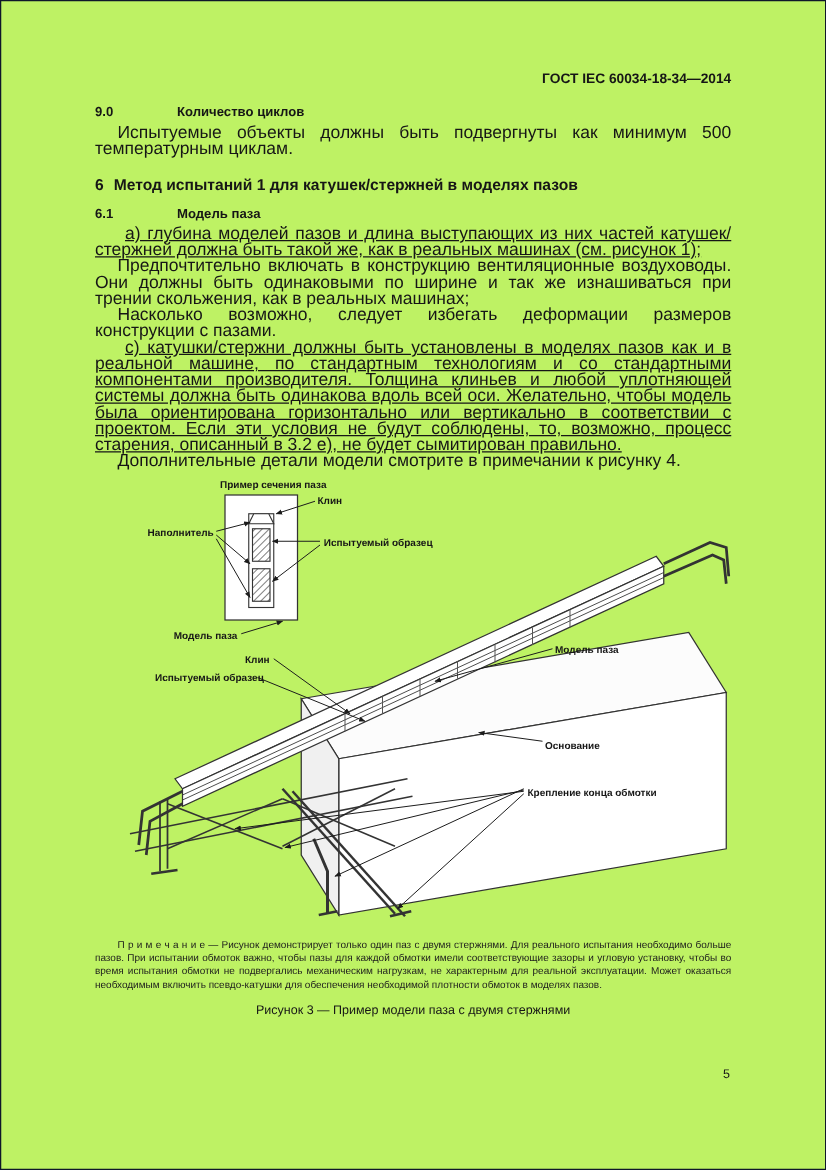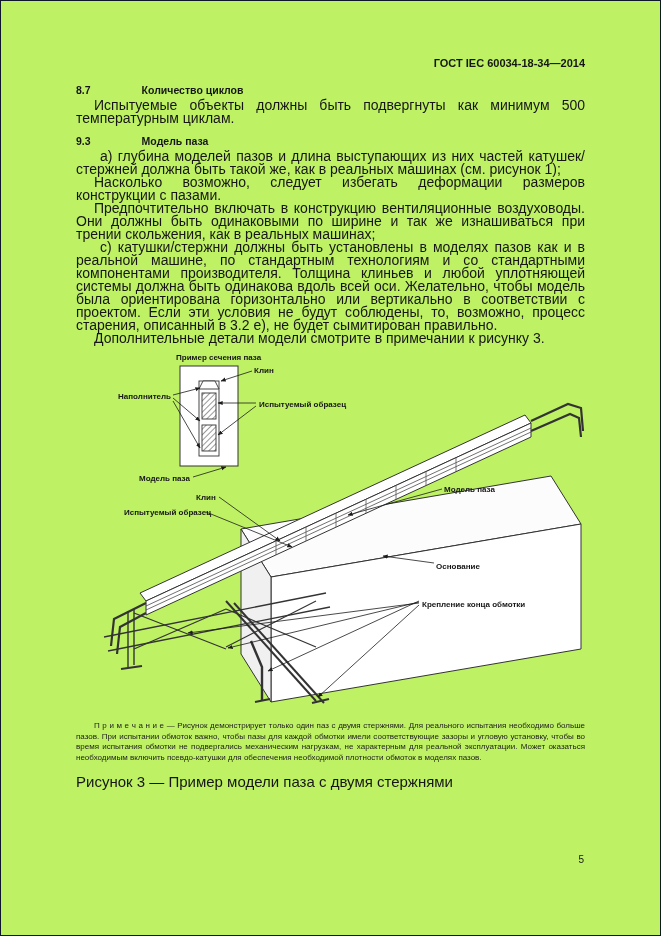--- a/index.html
+++ b/index.html
@@ -27,34 +27,34 @@
   h3.sub { font-size:10.5px; font-weight:bold; margin:10px 0 3px 0; }
   h3.sub .ht { margin-left:7px;padding-left:44px; }
   h2.main { font-size:12.5px; font-weight:bold; margin:16px 0 10px 0; }
   h2.main .ht { margin-left:8px; }
   p.body {
     font-size:14px;
     line-height:13px;
     text-align:justify;
     text-indent:18px;
   }
-  p.item { text-indent:24px; }
+  p.item { text-indent:24px;text-decoration:underline; }
   .figure { margin-top:6px; height:368px; position:relative;font-weight:bold; }
   .figure svg { display:block; }
   p.note {
     font-size:8px;
     line-height:10.5px;
     text-align:justify;
     text-indent:18px;
     margin-top:2px;
     color:#1c1c1c;
   }
   p.caption {
-    font-size:15px;
-    text-align:left;
+    font-size:10px;
+    text-align:center;
     margin-top:10px;
   }
   .page-num {
     position:absolute;
     right:76px;
     bottom:70px;
     font-size:10px;
   }
   svg text {
     font-family:"Liberation Sans", sans-serif;
@@ -62,31 +62,32 @@
     fill:#161616;
   }
 </style>
 </head>
 <body>
 
 <div class="page">
 
   <div class="doc-header">ГОСТ IEC 60034-18-34—2014</div>
 
-  <h3 class="sub"><span>8.7</span><span class="ht">Количество циклов</span></h3>
+  <h3 class="sub"><span>9.0</span><span class="ht">Количество циклов</span></h3>
   <p class="body">Испытуемые объекты должны быть подвергнуты как минимум 500 температурным циклам.</p>
 
+  <h2 class="main"><span>6</span><span class="ht">Метод испытаний 1 для катушек/стержней в моделях пазов</span></h2>
 
-  <h3 class="sub"><span>9.3</span><span class="ht">Модель паза</span></h3>
+  <h3 class="sub"><span>6.1</span><span class="ht">Модель паза</span></h3>
 
   <p class="body item">a) глубина моделей пазов и длина выступающих из них частей катушек/стержней должна быть такой же, как в реальных машинах (см. рисунок 1);</p>
+  <p class="body">Предпочтительно включать в конструкцию вентиляционные воздуховоды. Они должны быть одинаковыми по ширине и так же изнашиваться при трении скольжения, как в реальных машинах;</p>
   <p class="body">Насколько возможно, следует избегать деформации размеров конструкции с пазами.</p>
-  <p class="body">Предпочтительно включать в конструкцию вентиляционные воздуховоды. Они должны быть одинаковыми по ширине и так же изнашиваться при трении скольжения, как в реальных машинах;</p>
   <p class="body item">c) катушки/стержни должны быть установлены в моделях пазов как и в реальной машине, по стандартным технологиям и со стандартными компонентами производителя. Толщина клиньев и любой уплотняющей системы должна быть одинакова вдоль всей оси. Желательно, чтобы модель была ориентирована горизонтально или вертикально в соответствии с проектом. Если эти условия не будут соблюдены, то, возможно, процесс старения, описанный в 3.2 e), не будет сымитирован правильно.</p>
-  <p class="body">Дополнительные детали модели смотрите в примечании к рисунку 3.</p>
+  <p class="body">Дополнительные детали модели смотрите в примечании к рисунку 4.</p>
 
   <div class="figure">
     <svg width="511" height="368" viewBox="0 0 511 368">
       <defs>
         <pattern id="hatch" width="4" height="4" patternUnits="userSpaceOnUse" patternTransform="rotate(45)">
           <line x1="0" y1="0" x2="0" y2="4" stroke="#444" stroke-width="1.1"></line>
         </pattern>
         <marker id="arr" viewBox="0 0 10 10" refX="9" refY="5" markerWidth="6.5" markerHeight="6.5" orient="auto">
           <path d="M0,1 L10,5 L0,9 z" fill="#1c1c1c"></path>
         </marker>

